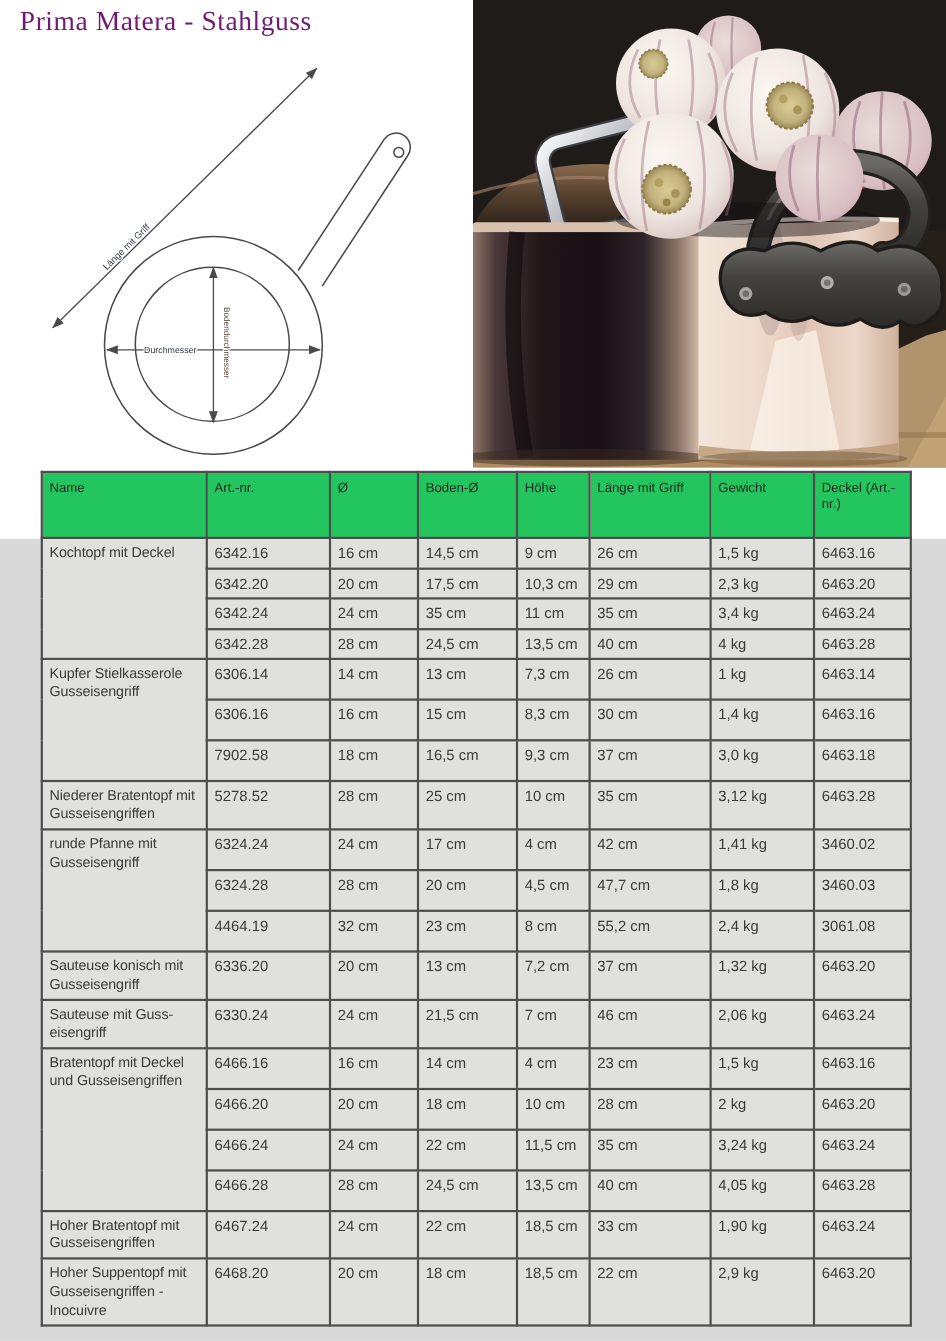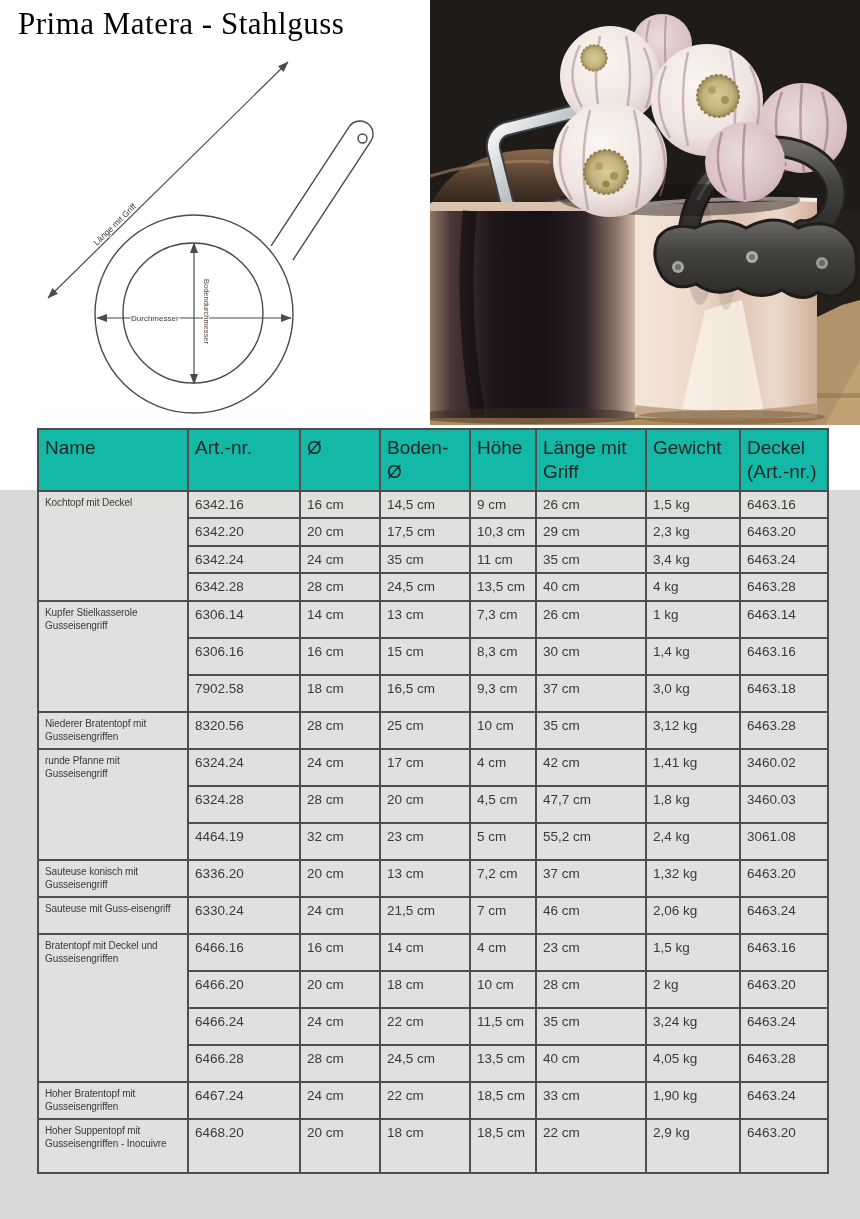--- a/index.html
+++ b/index.html
@@ -4,43 +4,43 @@
 <style>
   html,body{margin:0;padding:0;}
   body{
     position:relative;width:860px;height:1219px;background:#ffffff;
     font-family:"Liberation Sans",sans-serif;overflow:hidden;
   }
   .grey-band{position:absolute;left:0;top:490px;width:860px;height:729px;background:#d9d9d9;}
   .page-title{
     position:absolute;left:18px;top:6px;margin:0;
     font-family:"Liberation Serif",serif;font-weight:400;
-    font-size:31px;letter-spacing:.5px;color:#000000;
+    font-size:25px;letter-spacing:.5px;color:#701a75;
   }
   .diagram{position:absolute;left:0;top:55px;width:400px;height:375px;}
   .photo{position:absolute;left:430px;top:0;width:430px;height:425px;}
   .photo svg{display:block;}
 
   table.spec-table{
     position:absolute;left:37px;top:428px;width:790px;
     border-collapse:collapse;table-layout:fixed;
   }
   .spec-table th,.spec-table td{
     border:2px solid #4d4d4d;vertical-align:top;text-align:left;
     overflow:hidden;
   }
   .spec-table th{
-    background:#14b8a6;font-weight:400;font-size:19px;color:#262626;
+    background:#22c55e;font-weight:400;font-size:12px;color:#262626;
     padding:6px 6px;height:46px;line-height:1.25;
   }
   .spec-table td{
     background:#e0e0de;font-size:13.5px;color:#3a3a3a;
     padding:4px 6px;line-height:1.3;
   }
-  .spec-table td.name-cell{font-size:10px;letter-spacing:-.1px;margin-top:36px;}
+  .spec-table td.name-cell{font-size:13px;letter-spacing:-.1px;margin-top:36px;}
   .spec-table tbody tr{height:37px;}
   .spec-table tbody tr:nth-child(-n+4){height:25px;}
   .spec-table tbody tr:last-child{height:54px;}
 </style>
 </head>
 <body>
 
 <div class="grey-band"></div>
 
 <h1 class="page-title">Prima Matera - Stahlguss</h1>
@@ -297,21 +297,21 @@
         <td>7902.58</td>
         <td>18 cm</td>
         <td>16,5 cm</td>
         <td>9,3 cm</td>
         <td>37 cm</td>
         <td>3,0 kg</td>
         <td>6463.18</td>
       </tr>
       <tr>
         <td class="name-cell" rowspan="1">Niederer Bratentopf mit Gusseisengriffen</td>
-        <td>8320.56</td>
+        <td>5278.52</td>
         <td>28 cm</td>
         <td>25 cm</td>
         <td>10 cm</td>
         <td>35 cm</td>
         <td>3,12 kg</td>
         <td>6463.28</td>
       </tr>
       <tr>
         <td class="name-cell" rowspan="3">runde Pfanne mit Gusseisengriff</td>
         <td>6324.24</td>
@@ -328,21 +328,21 @@
         <td>20 cm</td>
         <td>4,5 cm</td>
         <td>47,7 cm</td>
         <td>1,8 kg</td>
         <td>3460.03</td>
       </tr>
       <tr>
         <td>4464.19</td>
         <td>32 cm</td>
         <td>23 cm</td>
-        <td>5 cm</td>
+        <td>8 cm</td>
         <td>55,2 cm</td>
         <td>2,4 kg</td>
         <td>3061.08</td>
       </tr>
       <tr>
         <td class="name-cell" rowspan="1">Sauteuse konisch mit Gusseisengriff</td>
         <td>6336.20</td>
         <td>20 cm</td>
         <td>13 cm</td>
         <td>7,2 cm</td>

